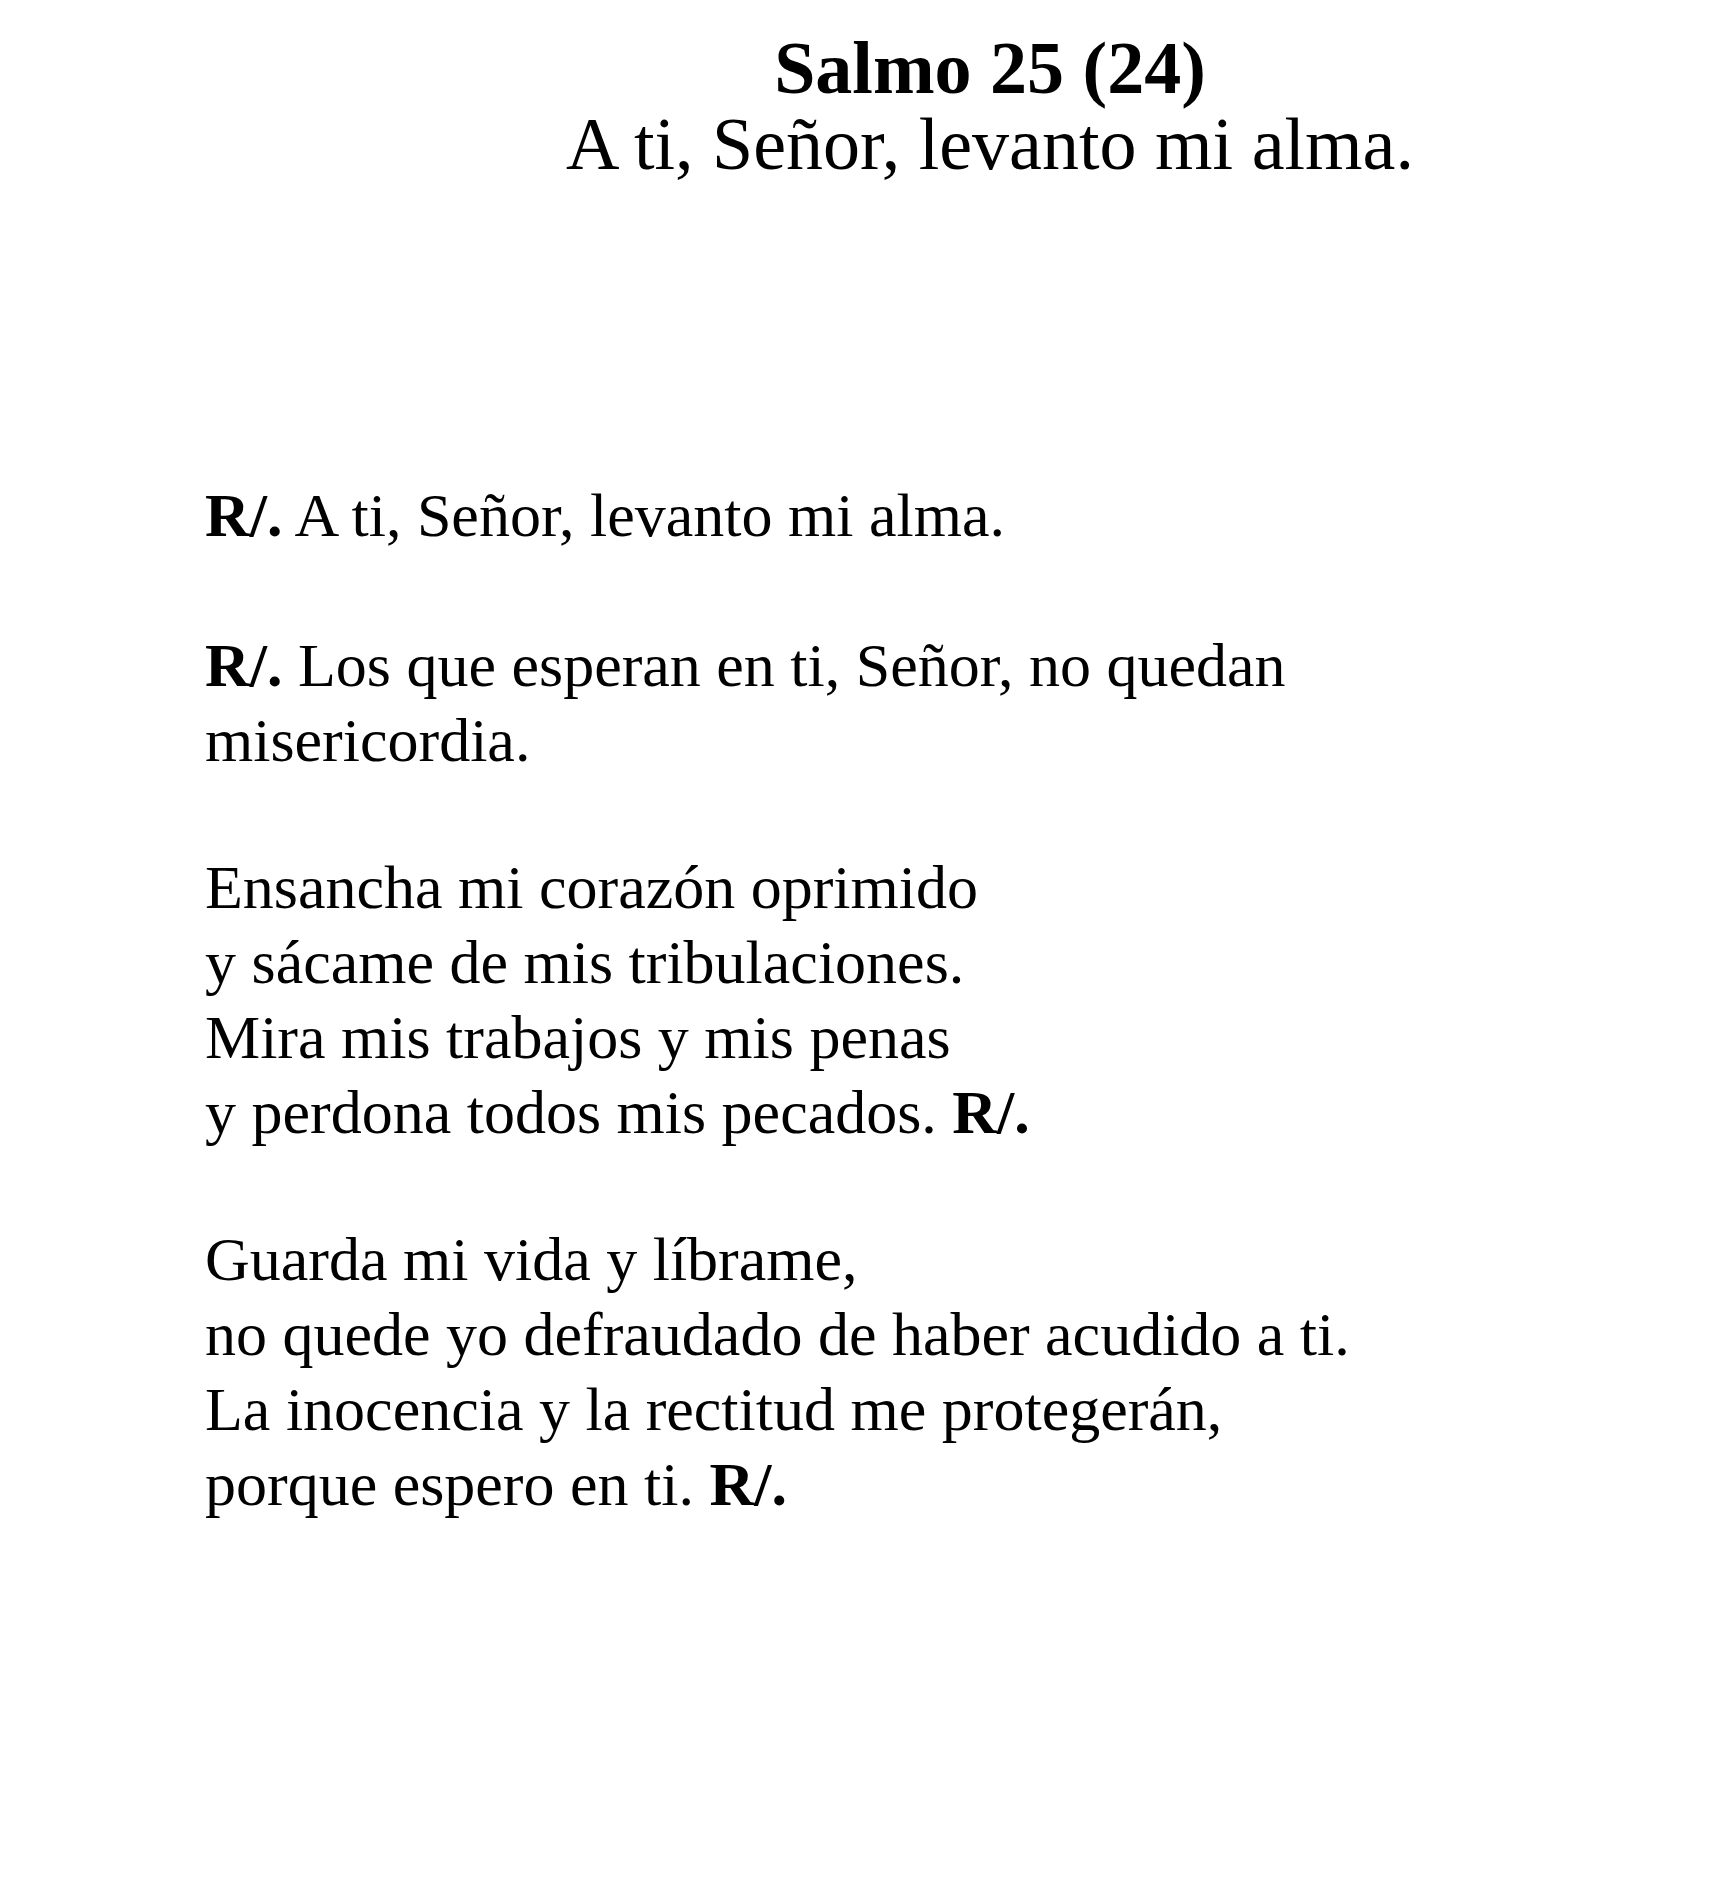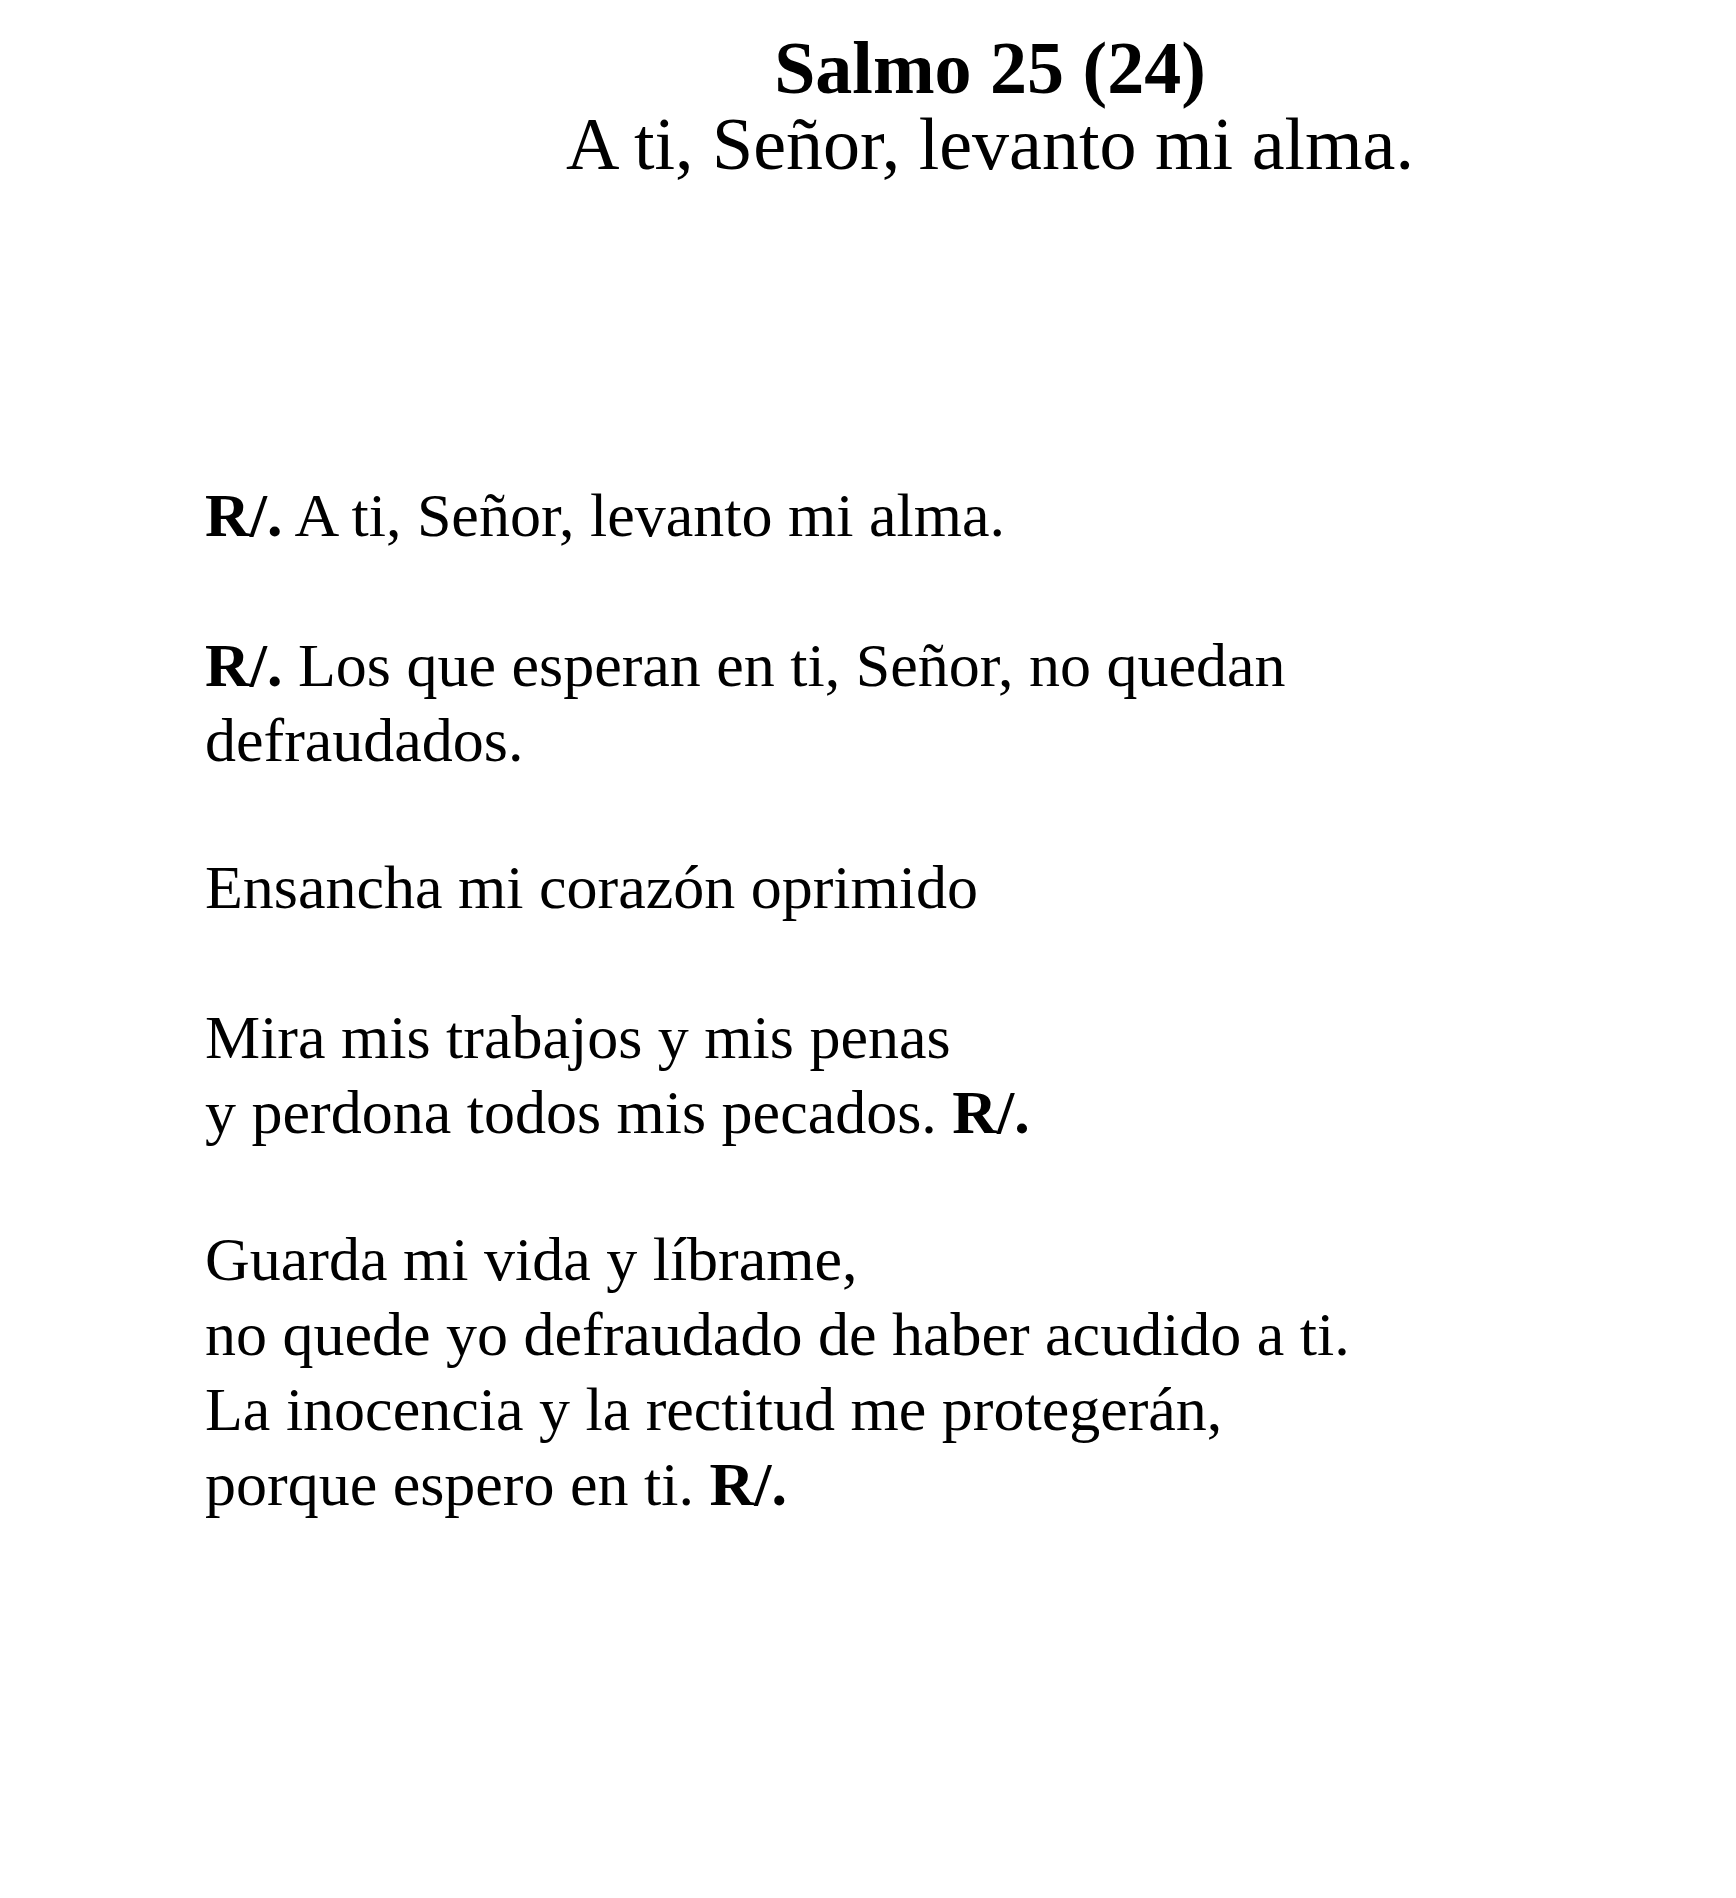--- a/index.html
+++ b/index.html
@@ -62,17 +62,17 @@
 </head>
 <body>
 
 <div class="page">
   <header class="heading">
     <div class="title">Salmo 25 (24)</div>
     <div class="subtitle">A ti, Señor, levanto mi alma.</div>
   </header>
 
   <main class="psalm-body">
-      <p class="stanza"><span><strong class="response-marker">R/.</strong> A ti, Señor, levanto mi alma.</span><br><br><span><strong class="response-marker">R/.</strong> Los que esperan en ti, Señor, no quedan</span><br><span>defraudados.</span></p>
-      <p class="stanza"><span>Ensancha mi corazón oprimido</span><br><br><span>Mira mis trabajos y mis penas</span><br><span>y perdona todos mis pecados. <strong class="response-marker">R/.</strong></span></p>
+      <p class="stanza"><span><strong class="response-marker">R/.</strong> A ti, Señor, levanto mi alma.</span><br><br><span><strong class="response-marker">R/.</strong> Los que esperan en ti, Señor, no quedan</span><br><span>misericordia.</span></p>
+      <p class="stanza"><span>Ensancha mi corazón oprimido</span><br><span>y sácame de mis tribulaciones.</span><br><span>Mira mis trabajos y mis penas</span><br><span>y perdona todos mis pecados. <strong class="response-marker">R/.</strong></span></p>
       <p class="stanza"><span>Guarda mi vida y líbrame,</span><br><span>no quede yo defraudado de haber acudido a ti.</span><br><span>La inocencia y la rectitud me protegerán,</span><br><span>porque espero en ti. <strong class="response-marker">R/.</strong></span></p>
     </main>
 </div>
 
 </body></html>

